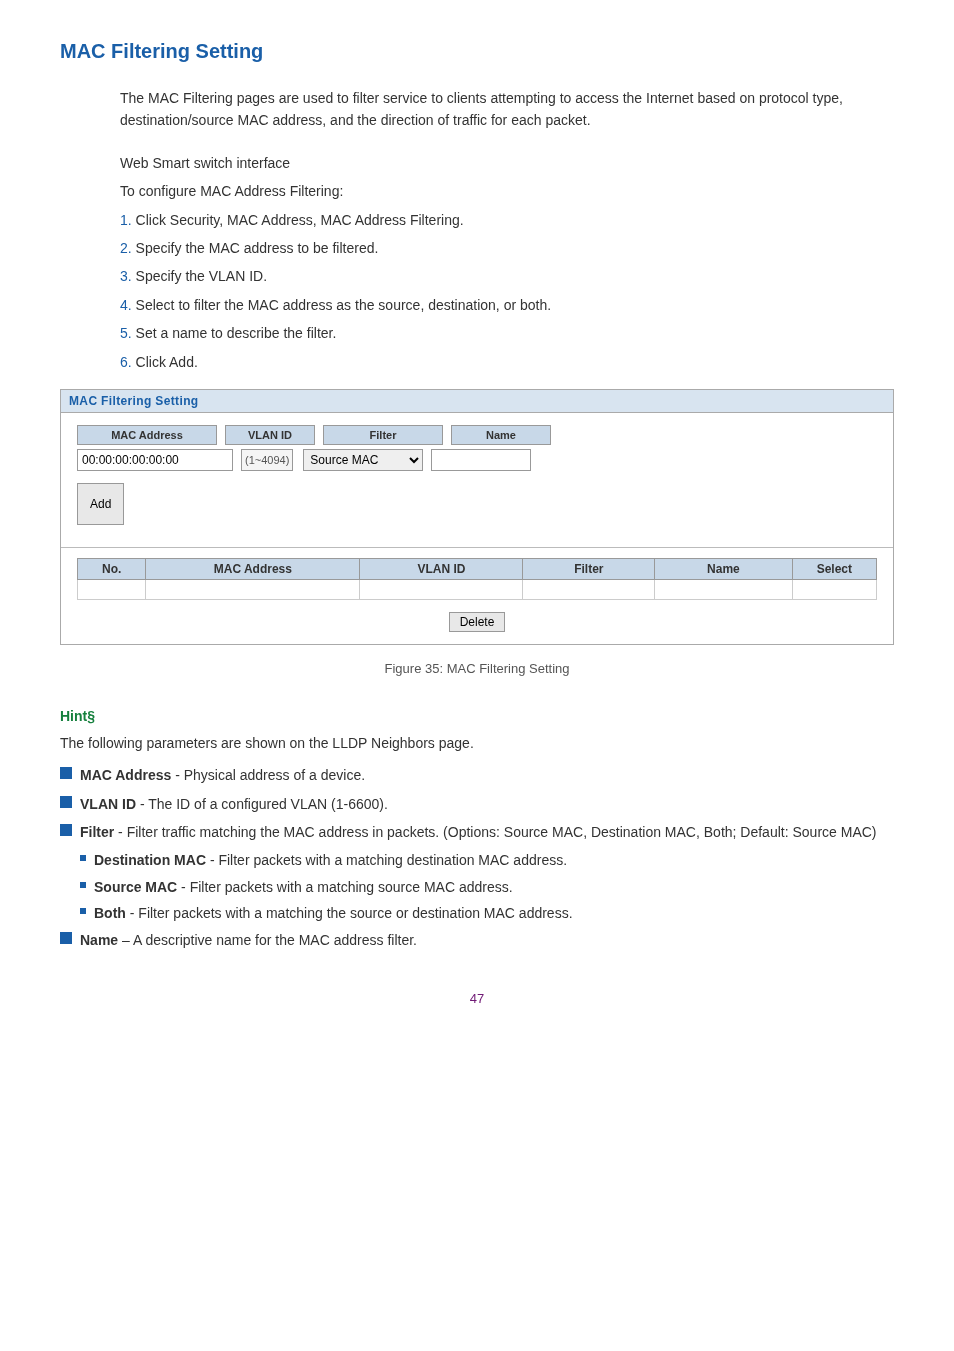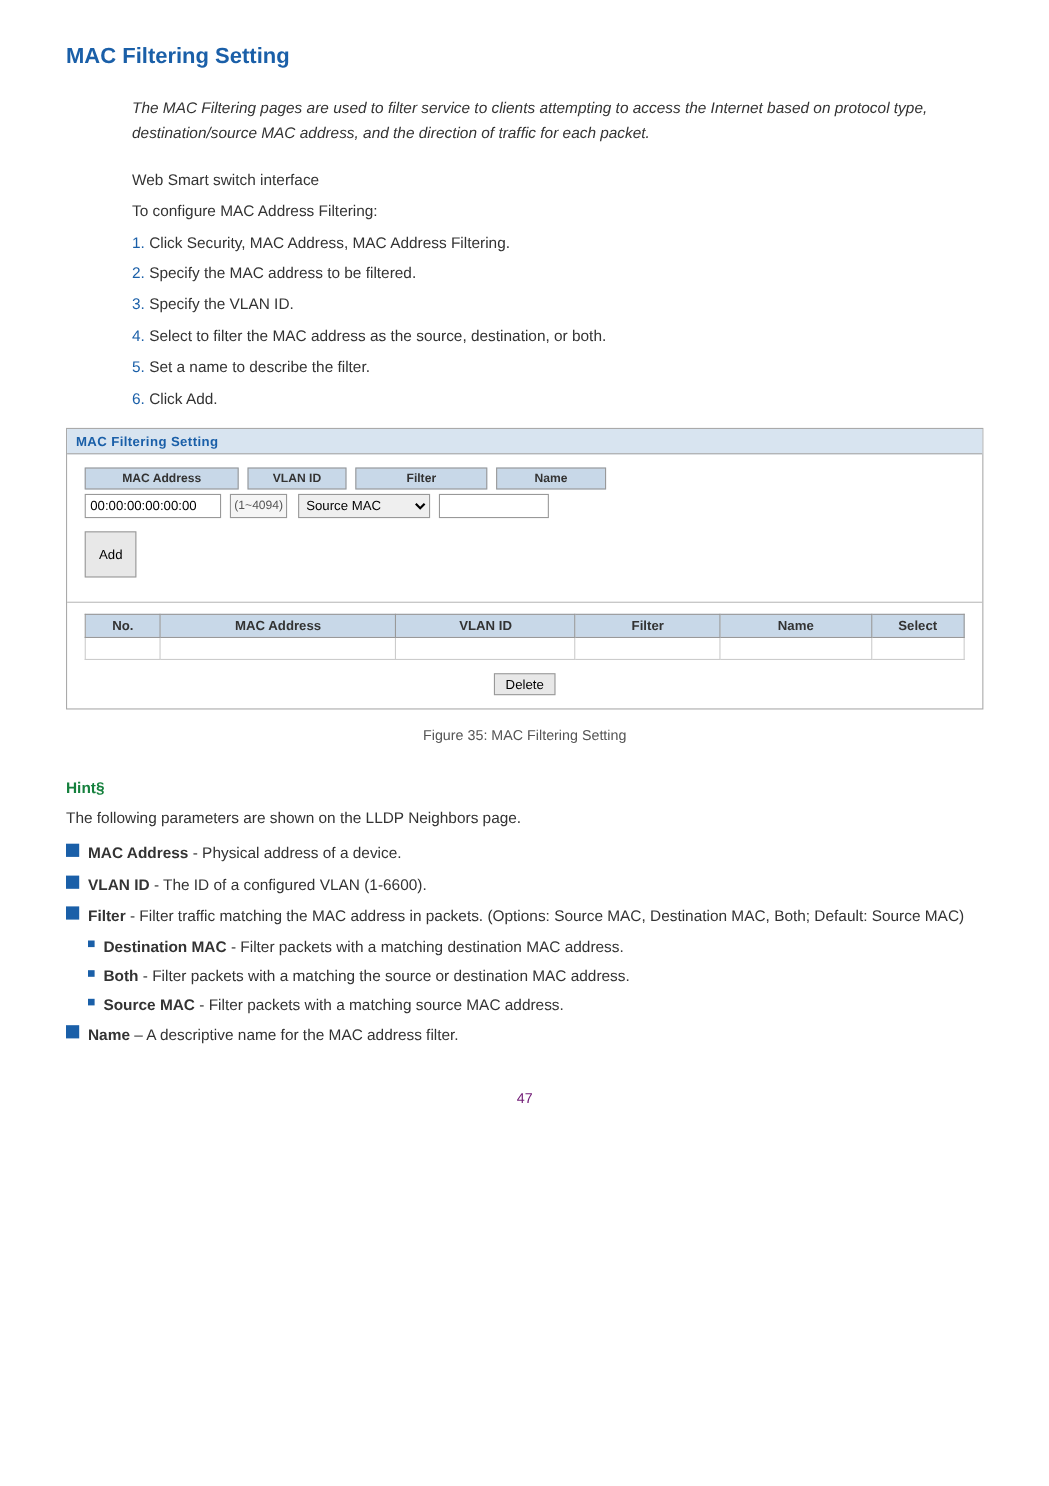--- a/index.html
+++ b/index.html
@@ -15,21 +15,20 @@
       color: #1a5fa8;
       font-size: 20px;
       font-weight: bold;
       margin-bottom: 24px;
     }
     .intro-text {
       margin-left: 60px;
       margin-bottom: 20px;
       line-height: 1.6;
       color: #333;
-      font-style: italic;
     }
     .section-label {
       margin-bottom: 8px;
       color: #333;
     }
     .steps-list {
       margin-left: 60px;
       margin-bottom: 8px;
     }
     .steps-list p {
@@ -72,21 +71,21 @@
     .col-header.mac { min-width: 140px; }
     .col-header.vlan { min-width: 90px; }
     .col-header.filter { min-width: 120px; }
     .col-header.name { min-width: 100px; }
     .col-input input[type="text"] {
       border: 1px solid #999;
       padding: 2px 4px;
       font-size: 12px;
       height: 22px;
     }
-    .col-input input.mac-input { width: 124px; }
+    .col-input input.mac-input { width: 156px; }
     .col-input .vlan-wrap {
       display: flex;
       align-items: center;
     }
     .col-input .vlan-wrap span {
       font-size: 11px;
       color: #555;
       margin-right: 2px;
       border: 1px solid #999;
       padding: 2px 3px;
@@ -354,27 +353,27 @@
 
   <div class="sub-hint-item">
     <span class="sub-bullet"></span>
     <span>
       <strong>Destination MAC</strong><span> - </span><span>Filter packets with a matching destination MAC address.</span>
     </span>
   </div>
   <div class="sub-hint-item">
     <span class="sub-bullet"></span>
     <span>
-      <strong>Both</strong><span> - </span><span>Filter packets with a matching the source or destination MAC address.</span>
+      <strong>Source MAC</strong><span> - </span><span>Filter packets with a matching source MAC address.</span>
     </span>
   </div>
   <div class="sub-hint-item">
     <span class="sub-bullet"></span>
     <span>
-      <strong>Source MAC</strong><span> - </span><span>Filter packets with a matching source MAC address.</span>
+      <strong>Both</strong><span> - </span><span>Filter packets with a matching the source or destination MAC address.</span>
     </span>
   </div>
 
   <div class="hint-item">
     <span class="hint-bullet"></span>
     <span class="hint-item-text">
       <strong>Name</strong><span> – </span><span>A descriptive name for the MAC address filter.</span>
     </span>
   </div>
 </div>

